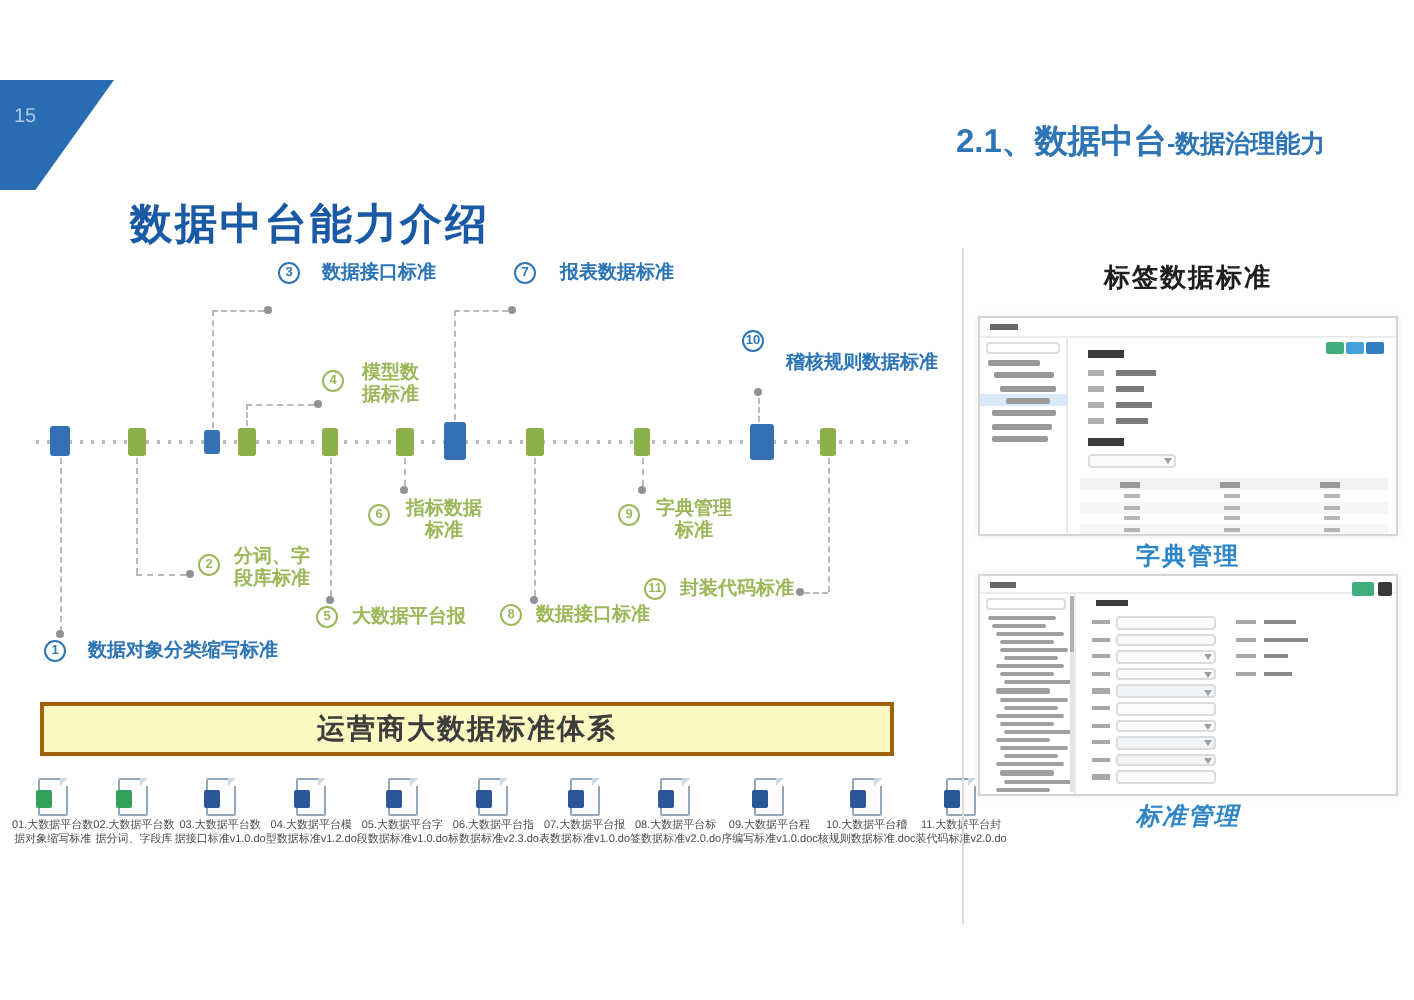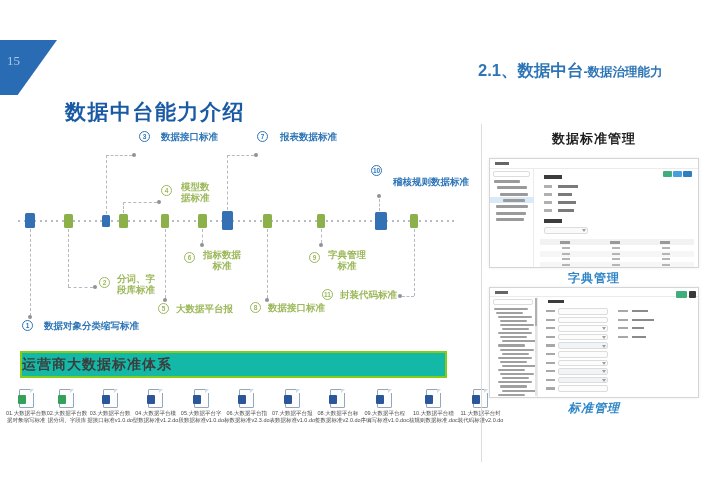--- a/index.html
+++ b/index.html
@@ -3,21 +3,21 @@
 <meta charset="utf-8">
 <style>
   * { margin:0; padding:0; box-sizing:border-box; }
   html,body { background:#ffffff; }
   body { font-family:"Liberation Sans","DejaVu Sans",sans-serif; }
   .slide { position:relative; width:707px; height:500px; background:#fff; overflow:hidden; }
 
   
   .corner { position:absolute; left:0; top:40px; width:57px; height:55px; background:#2a6cb3;
             clip-path:polygon(0 0,100% 0,31% 100%,0 100%); }
-  .corner span { position:absolute; left:7px; top:13px; font-size:13px; color:#a9c7e6;font-family:Liberation Serif, serif; }
+  .corner span { position:absolute; left:7px; top:13px; font-size:10px; color:#a9c7e6; }
   .title { position:absolute; left:65px; top:50px; font-size:21px; font-weight:bold;
            color:#1a5aa5; letter-spacing:1.5px;margin-top:48px; }
   .rtitle { position:absolute; left:478px; top:60px; display:flex; align-items:baseline;
             color:#2e75b6; white-space:nowrap; }
   .rtitle .main { font-size:16.5px; font-weight:bold; }
   .rtitle .sub  { font-size:12.5px; font-weight:bold; }
   .subtitle { position:absolute; left:8px; top:97px; display:flex; align-items:center; }
   .subtitle .bullet { width:5px; height:13px; background:#2e75b6; margin-right:9px; }
   .subtitle .txt { font-size:11.5px; color:#363636; font-weight:500; }
 
@@ -28,22 +28,22 @@
   .sq { position:absolute; border-radius:1.5px; }
   .seg-v { position:absolute; width:0; border-left:1px dashed #b6bac0; }
   .seg-h { position:absolute; height:0; border-top:1px dashed #b6bac0; }
   .dot { position:absolute; width:4px; height:4px; border-radius:50%; background:#8f9399; }
   .std-num { position:absolute; width:11px; height:11px; border-radius:50%;
              font-size:6.5px; font-weight:bold; line-height:10px; text-align:center; }
   .std-txt { position:absolute; font-size:9.5px; font-weight:bold; line-height:11px;
              white-space:nowrap; text-align:center; }
 
   .red-box { position:absolute; left:20px; top:351px; width:427px; height:27px;
-             border:2px solid #84cc16; background:#14b8a6; display:flex; align-items:center;
-             justify-content:flex-start; }
+             border:2px solid #a16207; background:#fef9c3; display:flex; align-items:center;
+             justify-content:center; }
   .red-box span { font-size:14px; font-weight:bold; color:#3d3d3d; letter-spacing:1px; }
 
   
   #docs { position:absolute; left:6px; top:389px; width:452px; display:flex; }
   .doc { flex:1; display:flex; flex-direction:column; align-items:center; }
   .doc-ic { position:relative; width:15px; height:19px; background:#fdfdfd;
             border:1px solid #93a7bb; border-radius:1px; }
   .doc-ic::before { content:""; position:absolute; right:-1px; top:-1px; width:0; height:0;
             border-left:4px solid #cdd9e4; border-top:4px solid #fff; transform:rotate(90deg); }
   .doc-ic .blk { position:absolute; left:-2px; bottom:3px; width:8px; height:9px; border-radius:1px; }
@@ -270,21 +270,21 @@
       </div>
       <div class="std-num" style="left: 322px; top: 289px; border: 1px solid rgb(156, 184, 90); color: rgb(156, 184, 90);">11</div>
       <div class="std-txt" style="left: 340px; top: 289px; color: rgb(156, 184, 90);">
         <div>封装代码标准</div>
       </div>
     </div>
 
   <div class="divider"></div>
 
   <div>
-    <div class="rp-title">数据标准管理</div>
+    <div class="rp-title">标签数据标准</div>
     <div class="shot" id="shot1">
         <div class="abs" style="left: 5px; top: 3px; width: 14px; height: 3px; background: rgb(102, 102, 102);"></div>
         <div class="abs" style="left: 0px; top: 8.5px; width: 210px; height: 1px; background: rgb(235, 235, 235);"></div>
         <div class="abs" style="left: 0px; top: 9px; width: 44px; height: 101px; border-right: 1px solid rgb(236, 236, 236);">
           <div class="inputbox" style="left: 3px; top: 3px; width: 37px; height: 6px; background: rgb(255, 255, 255);"></div>
           <div class="abs" style="left: 4px; top: 12px; width: 26px; height: 3px; background: rgb(154, 154, 154); border-radius: 1px;"></div>
           <div class="abs" style="left: 7px; top: 18.3px; width: 30px; height: 3px; background: rgb(154, 154, 154); border-radius: 1px;"></div>
           <div class="abs" style="left: 10px; top: 24.6px; width: 28px; height: 3px; background: rgb(154, 154, 154); border-radius: 1px;"></div>
           <div class="abs" style="left: 0px; top: 29.4px; width: 44px; height: 6px; background: rgb(217, 233, 247);"></div>
           <div class="abs" style="left: 13px; top: 30.9px; width: 22px; height: 3px; background: rgb(154, 154, 154); border-radius: 1px;"></div>

